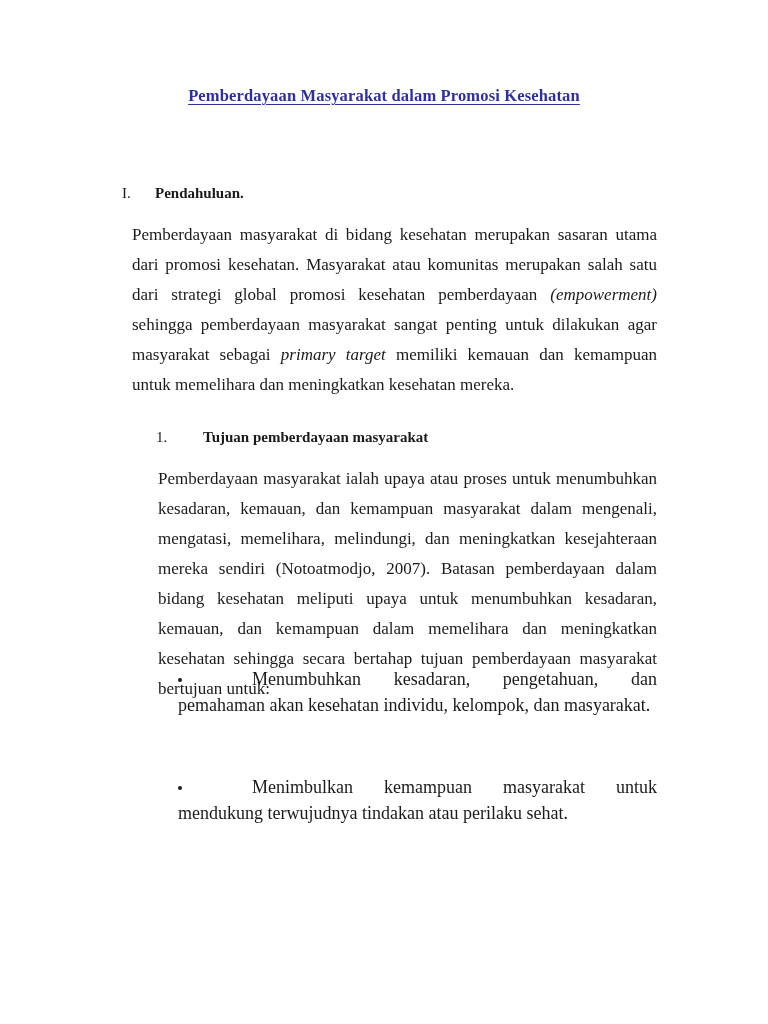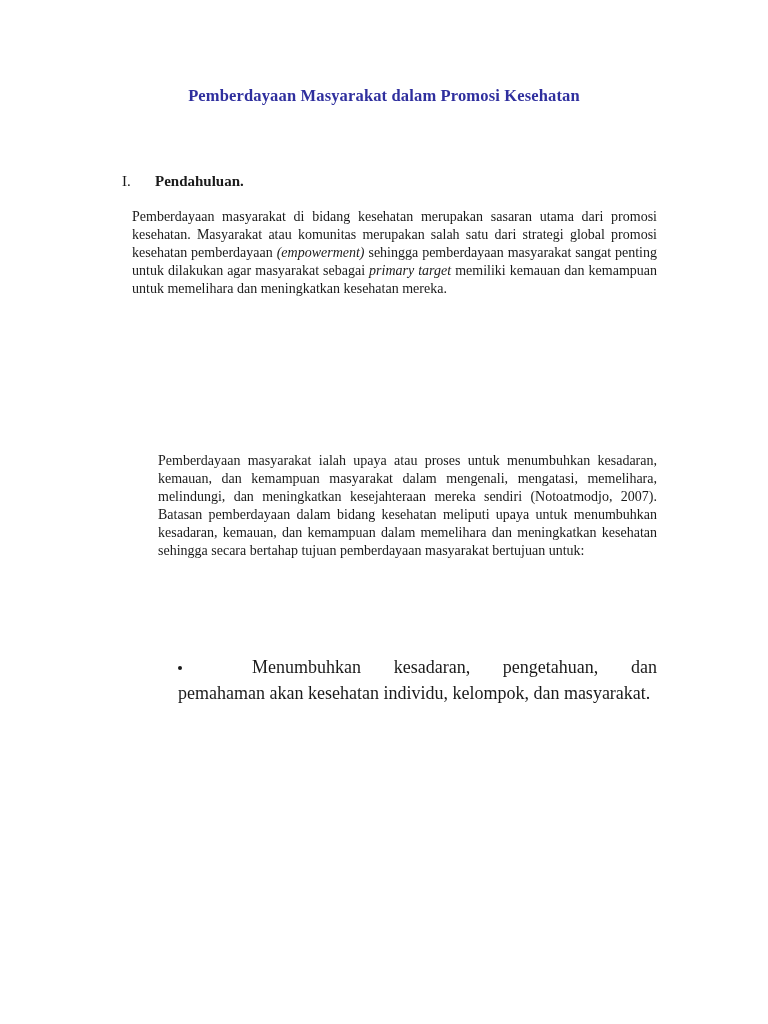--- a/index.html
+++ b/index.html
@@ -29,28 +29,30 @@
   
   .doc-title {
     position: absolute;
     left: 110px;
     top: 86px;
     width: 548px;
     text-align: center;
     font-size: 16.5px;
     font-weight: bold;
     color: #2f2f9e;
+    text-decoration: underline;
     text-underline-offset: 3px;
     letter-spacing: 0.15px;
     line-height: 1.25;
   }
 
   
   .block {
     position: absolute;
+    margin-top: 12px;
   }
 
   
   .heading-1 {
     left: 122px;
     width: 536px;
     font-size: 15px;
     font-weight: bold;
     line-height: 26px;
   }
@@ -69,22 +71,22 @@
     line-height: 26px;
   }
   .heading-2 .num {
     display: inline-block;
     width: 47px;
     font-weight: normal;
   }
 
   
   .para {
-    font-size: 14px;
-    line-height: 18px;
+    font-size: 17px;
+    line-height: 30px;
     text-align: justify;
     text-justify: inter-word;
     hyphens: none;
   }
   .para.level-1 {
     left: 132px;
     width: 525px;
   }
   .para.level-2 {
     left: 158px;
@@ -129,20 +131,24 @@
 
   <div class="doc-title">Pemberdayaan Masyarakat dalam Promosi Kesehatan</div>
 
   <div class="block heading-1" style="top:168px;">
     <span class="num">I.</span><span>Pendahuluan.</span>
   </div>
 
   <div class="block para level-1" style="top:208px;"><span>Pemberdayaan masyarakat di bidang kesehatan merupakan sasaran utama dari promosi kesehatan. Masyarakat atau komunitas merupakan salah satu dari strategi global promosi kesehatan pemberdayaan </span><span class="ital">(empowerment)</span><span> sehingga pemberdayaan masyarakat sangat penting untuk dilakukan agar masyarakat sebagai </span><span class="ital">primary target</span><span> memiliki kemauan dan kemampuan untuk memelihara dan meningkatkan kesehatan mereka.</span></div>
 
 
+  <div class="block heading-2" style="top:412px;">
+    <span class="num">1.</span><span>Tujuan pemberdayaan masyarakat</span>
+  </div>
 
   <div class="block para level-2" style="top:452px;">Pemberdayaan masyarakat ialah upaya atau proses untuk menumbuhkan kesadaran, kemauan, dan kemampuan masyarakat dalam mengenali, mengatasi, memelihara, melindungi, dan meningkatkan kesejahteraan mereka sendiri (Notoatmodjo, 2007). Batasan pemberdayaan dalam bidang kesehatan meliputi upaya untuk menumbuhkan kesadaran, kemauan, dan kemampuan dalam memelihara dan meningkatkan kesehatan sehingga secara bertahap tujuan pemberdayaan masyarakat bertujuan untuk:</div>
 
   <div class="block bullet-item" style="top:654px;"><span class="bullet-mark"></span><span class="tab-gap"></span><span>Menumbuhkan kesadaran, pengetahuan, dan pemahaman akan kesehatan individu, kelompok, dan masyarakat.</span></div>
 
 
+  <div class="block bullet-item" style="top:762px;"><span class="bullet-mark"></span><span class="tab-gap"></span><span>Menimbulkan kemampuan masyarakat untuk mendukung terwujudnya tindakan atau perilaku sehat.</span></div>
 
 </div>
 
 </body></html>

